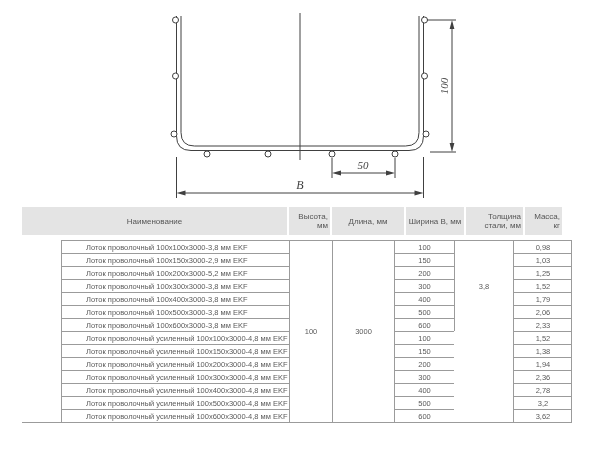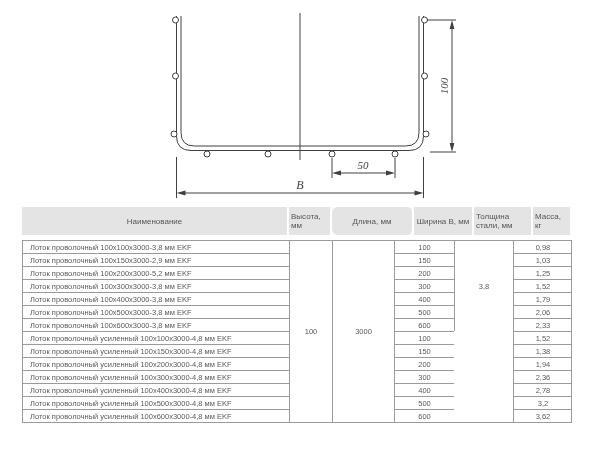--- a/index.html
+++ b/index.html
@@ -7,36 +7,36 @@
        font-family:"Liberation Sans", sans-serif;}
   .page{position:absolute;inset:0;width:600px;height:450px;background:#fff;}
 
   
   .diagram{position:absolute;left:0;top:0;width:600px;height:205px;}
 
   
   .spec-header{position:absolute;left:22px;top:207px;width:550px;height:28px;
                display:flex;box-sizing:border-box;}
   .spec-header .hcell{background:#e4e4e4;color:#555;font-size:8px;line-height:9px;
-               display:flex;align-items:center;justify-content:center;text-align:left;
+               display:flex;align-items:center;justify-content:center;text-align:right;
                box-sizing:border-box;border-right:2px solid #ffffff;padding:1px 2px;}
   .spec-header .hcell:last-child{border-right:none;}
-  .hc1{width:267px;} .hc2{width:43px;} .hc3{width:82px;border-radius:6px;} .hc4{width:60px;}
+  .hc1{width:267px;} .hc2{width:43px;} .hc3{width:74px;} .hc4{width:60px;}
   .hc5{width:59px;} .hc6{width:37px;}
 
   .spec-body{position:absolute;left:22px;top:240px;width:550px;
              display:grid;
              grid-template-columns:267px 43px 62px 60px 59px 59px;
              grid-auto-rows:13px;
              border-right:1px solid #9b9b9b;border-bottom:1px solid #9b9b9b;
              box-sizing:border-box;}
   .cell{border-left:1px solid #9b9b9b;border-top:1px solid #9b9b9b;
         color:#5a5a5a;font-size:7.5px;display:flex;align-items:center;
         box-sizing:border-box;overflow:hidden;white-space:nowrap;}
-  .cell.name{justify-content:flex-start;padding-left:7px;}
+  .cell.name{justify-content:flex-start;padding-left:24px;margin-left:39px;}
   .cell.val{justify-content:center;}
 
   svg text{fill:#404040;}
   .dimtext{font-family:"Liberation Serif", serif;font-style:italic;}
 </style>
 </head>
 <body>
 
 <div class="page">
 

